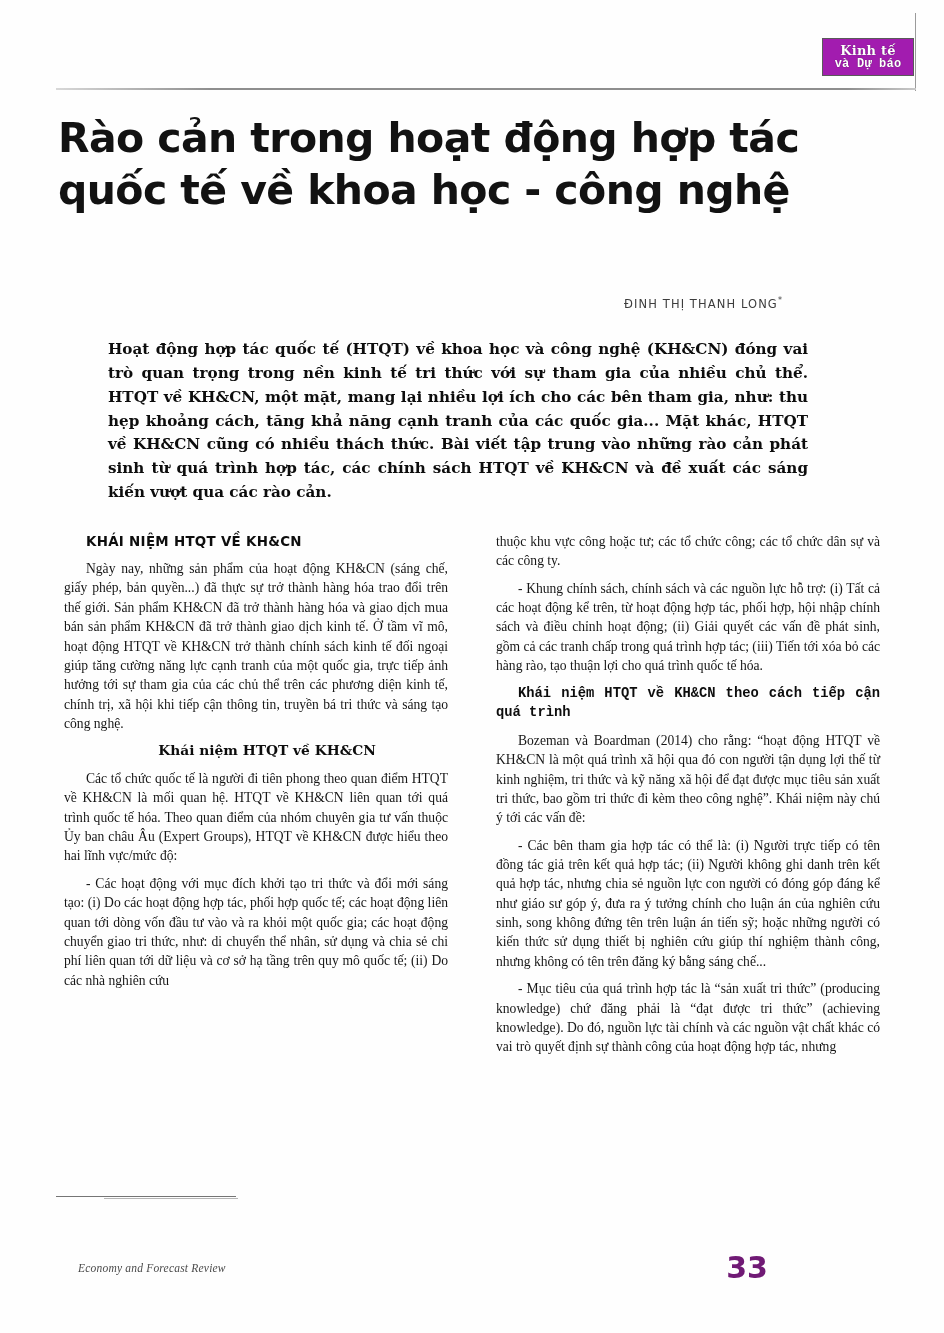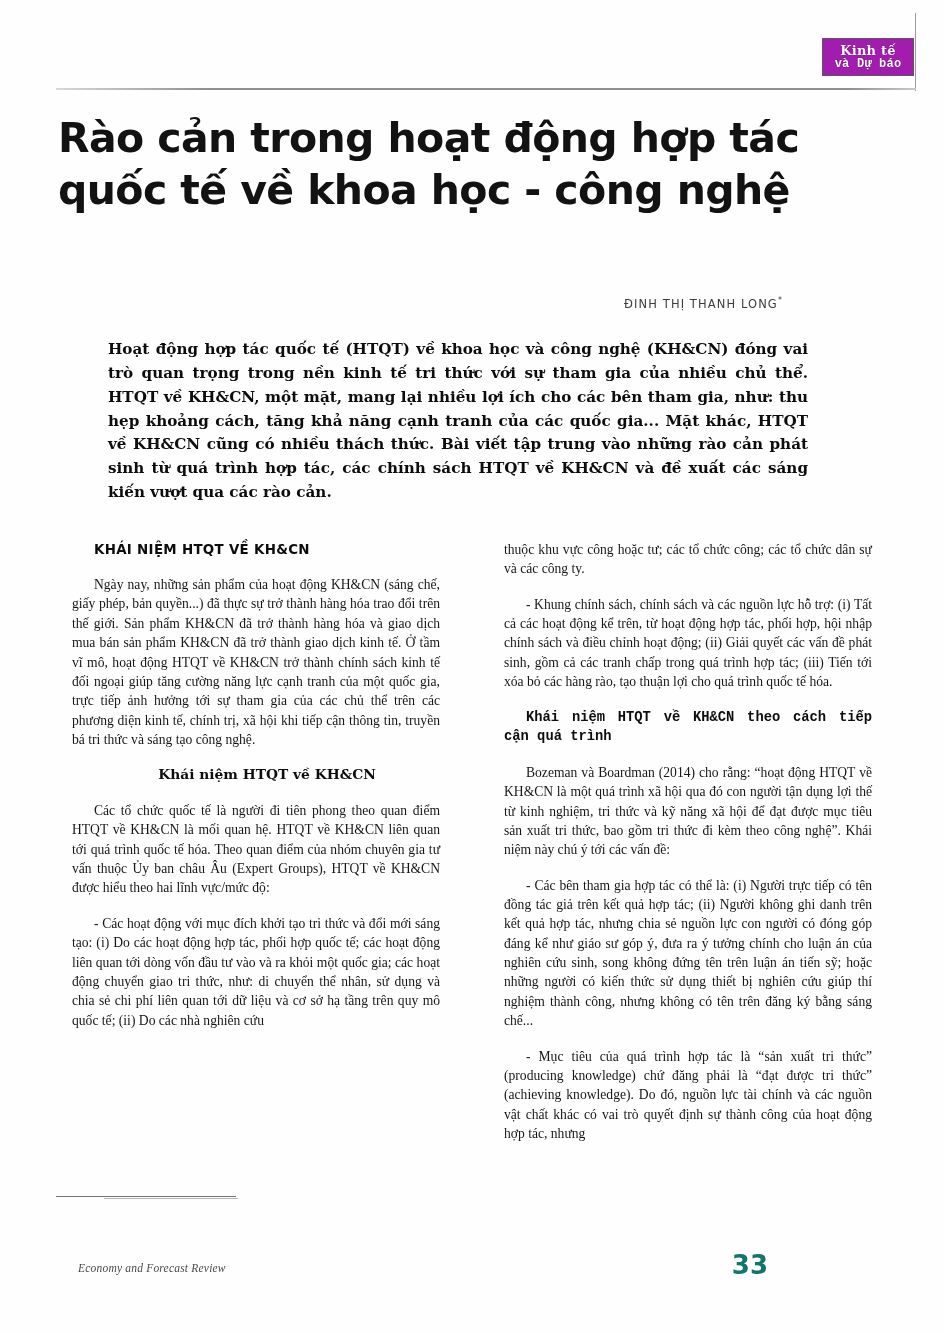--- a/index.html
+++ b/index.html
@@ -122,21 +122,21 @@
     gap: 32px;
   }
   .col {
     width: 400px;
     font-size: 13.6px;
     line-height: 1.425;
     text-align: justify;
     color: #161616;
   }
   .col p {
-    margin: 16px;
+    margin: 8px;
     text-indent: 22px;
   }
   .col p.noindent { text-indent: 0; }
 
   .sec-head {
     font-family: "DejaVu Sans", sans-serif;
     font-weight: bold;
     font-size: 13.4px;
     letter-spacing: .3px;
     margin: 0 0 11px 0;
@@ -202,22 +202,22 @@
     color: #4a4a4a;
     letter-spacing: .2px;
     margin-left: 20px;
   }
   .footer-page {
     position: absolute;
     top: 1250px;
     right: 176px;
     font-family: "DejaVu Sans", sans-serif;
     font-weight: bold;
-    font-size: 26px;
-    color: #0f766e;
+    font-size: 30px;
+    color: #701a75;
   }
 </style>
 </head>
 <body>
 
 <div class="page">
 
   <div class="edge-rule"></div>
 
   <div class="masthead">

